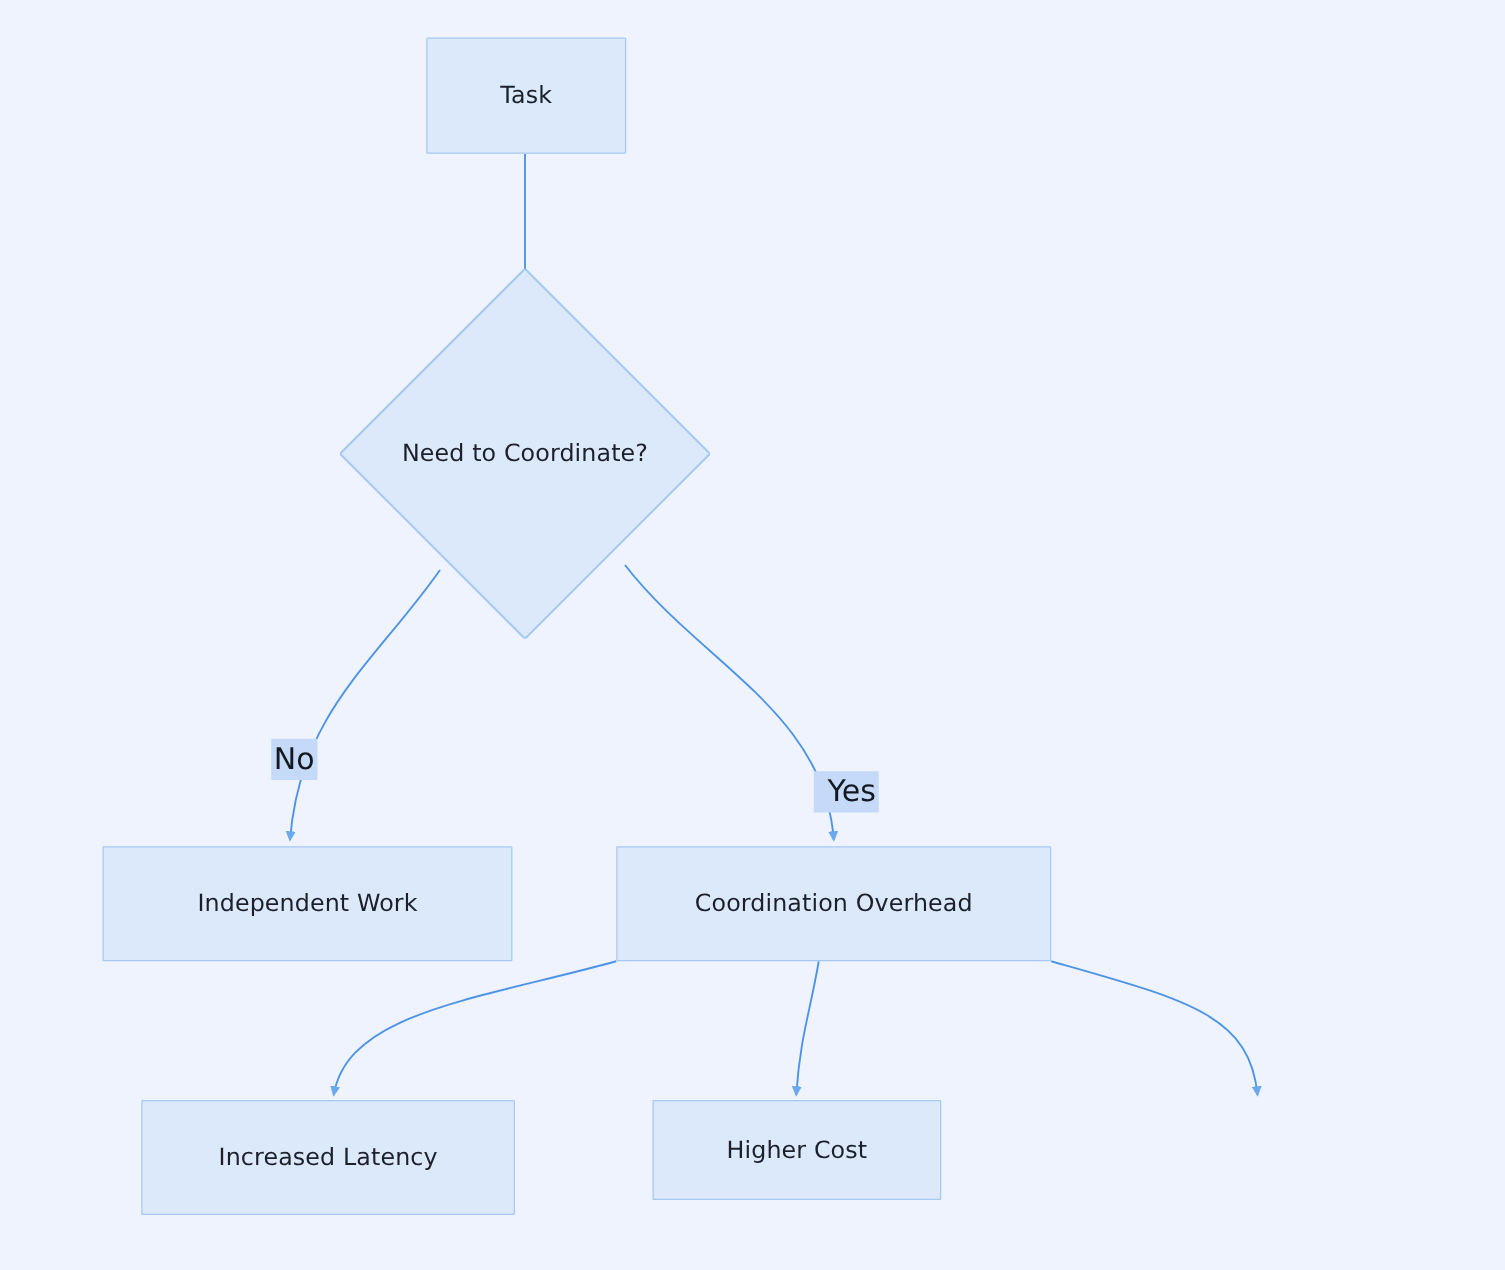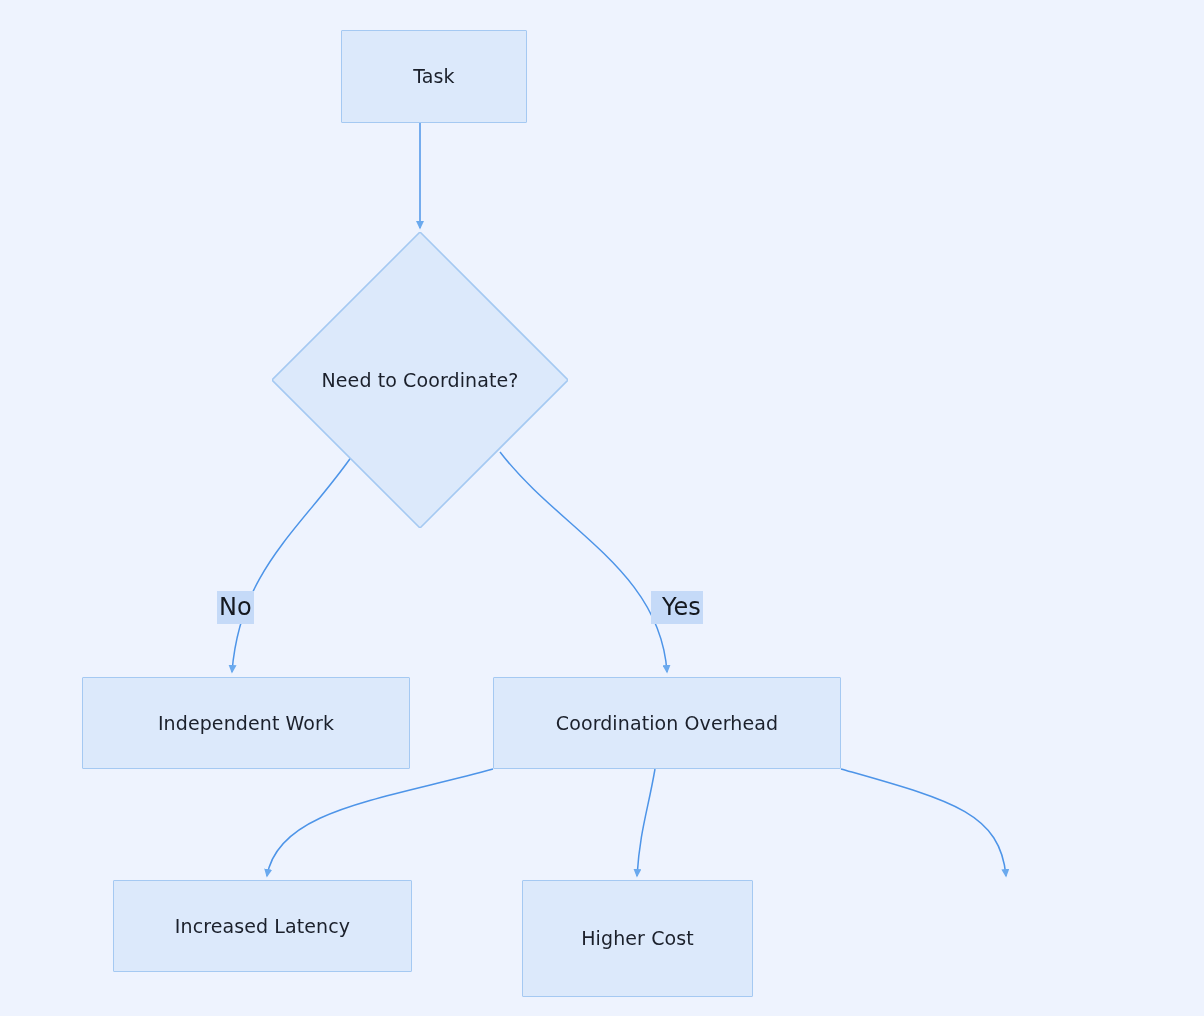--- a/index.html
+++ b/index.html
@@ -88,45 +88,45 @@
     <g id="edges-group">
         <path d="M 420,123 L 420,228" fill="none" stroke="#4d94e8" stroke-width="1.5" marker-end="url(#arrowhead)"></path>
         <path d="M 352,456 C 300,530 240,570 232,672" fill="none" stroke="#4d94e8" stroke-width="1.5" marker-end="url(#arrowhead)"></path>
         <path d="M 500,452 C 560,530 660,570 667,672" fill="none" stroke="#4d94e8" stroke-width="1.5" marker-end="url(#arrowhead)"></path>
         <path d="M 493,769 C 380,800 278,810 267,876" fill="none" stroke="#4d94e8" stroke-width="1.5" marker-end="url(#arrowhead)"></path>
         <path d="M 655,769 C 648,810 640,830 637,876" fill="none" stroke="#4d94e8" stroke-width="1.5" marker-end="url(#arrowhead)"></path>
         <path d="M 841,769 C 950,800 1000,812 1006,876" fill="none" stroke="#4d94e8" stroke-width="1.5" marker-end="url(#arrowhead)"></path>
       </g>
   </svg>
 
-  <div class="node" style="left: 341px; top: 30px; width: 186px; height: 93px;">
+  <div class="node" style="left: 341px; top: 30px; width: 160px; height: 93px;">
     <span class="node-label">Task</span>
   </div>
 
-  <div class="decision" style="left: 272px; top: 232px; width: 296px; height: 296px;">
+  <div class="decision" style="left: 272px; top: 215px; width: 296px; height: 296px;">
     <svg class="diamond-shape" viewBox="0 0 296 296" preserveAspectRatio="none" xmlns="http://www.w3.org/2000/svg">
       <polygon points="148,0 296,148 148,296 0,148" fill="#dce9fb" stroke="#a5c9f2" stroke-width="1.6"></polygon>
     </svg>
     <span class="node-label">Need to Coordinate?</span>
   </div>
 
   <div class="node" style="left: 82px; top: 677px; width: 328px; height: 92px;">
     <span class="node-label">Independent Work</span>
   </div>
 
   <div class="node" style="left: 493px; top: 677px; width: 348px; height: 92px;">
     <span class="node-label">Coordination Overhead</span>
   </div>
 
   <div class="node" style="left: 113px; top: 880px; width: 299px; height: 92px;">
     <span class="node-label">Increased Latency</span>
   </div>
 
-  <div class="node" style="left: 522px; top: 880px; width: 231px; height: 117px;">
+  <div class="node" style="left: 522px; top: 880px; width: 231px; height: 80px;">
     <span class="node-label">Higher Cost</span>
   </div>
 
 
   <span class="edge-label" style="left: 217px; top: 591px;">No</span>
 
-  <span class="edge-label" style="left: 651px; top: 591px; padding-left: 11px;">Yes</span>
+  <span class="edge-label" style="left: 651px; top: 617px; padding-left: 11px;">Yes</span>
 
 </div>
 
 </body></html>

